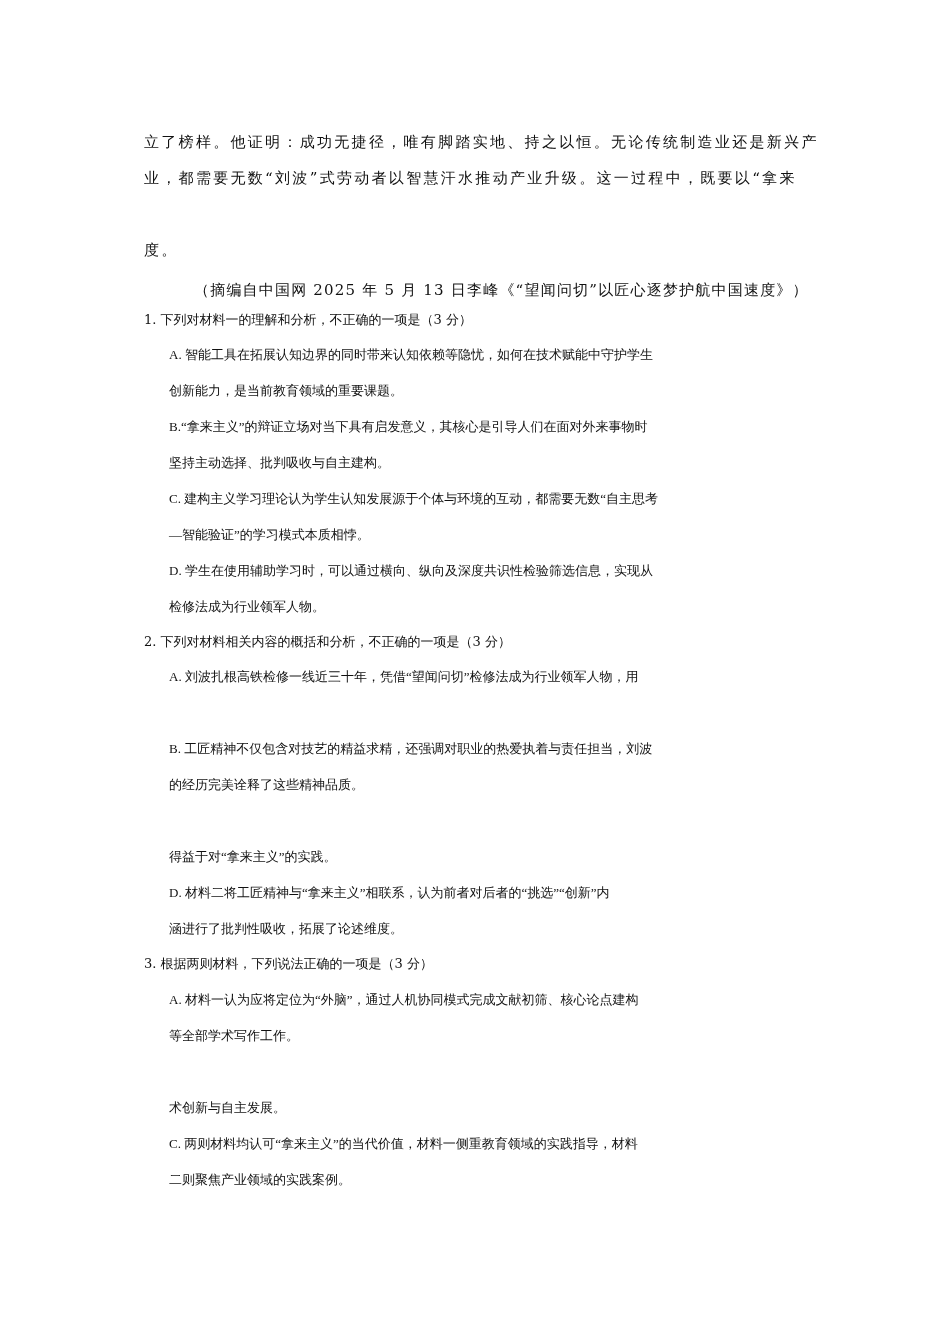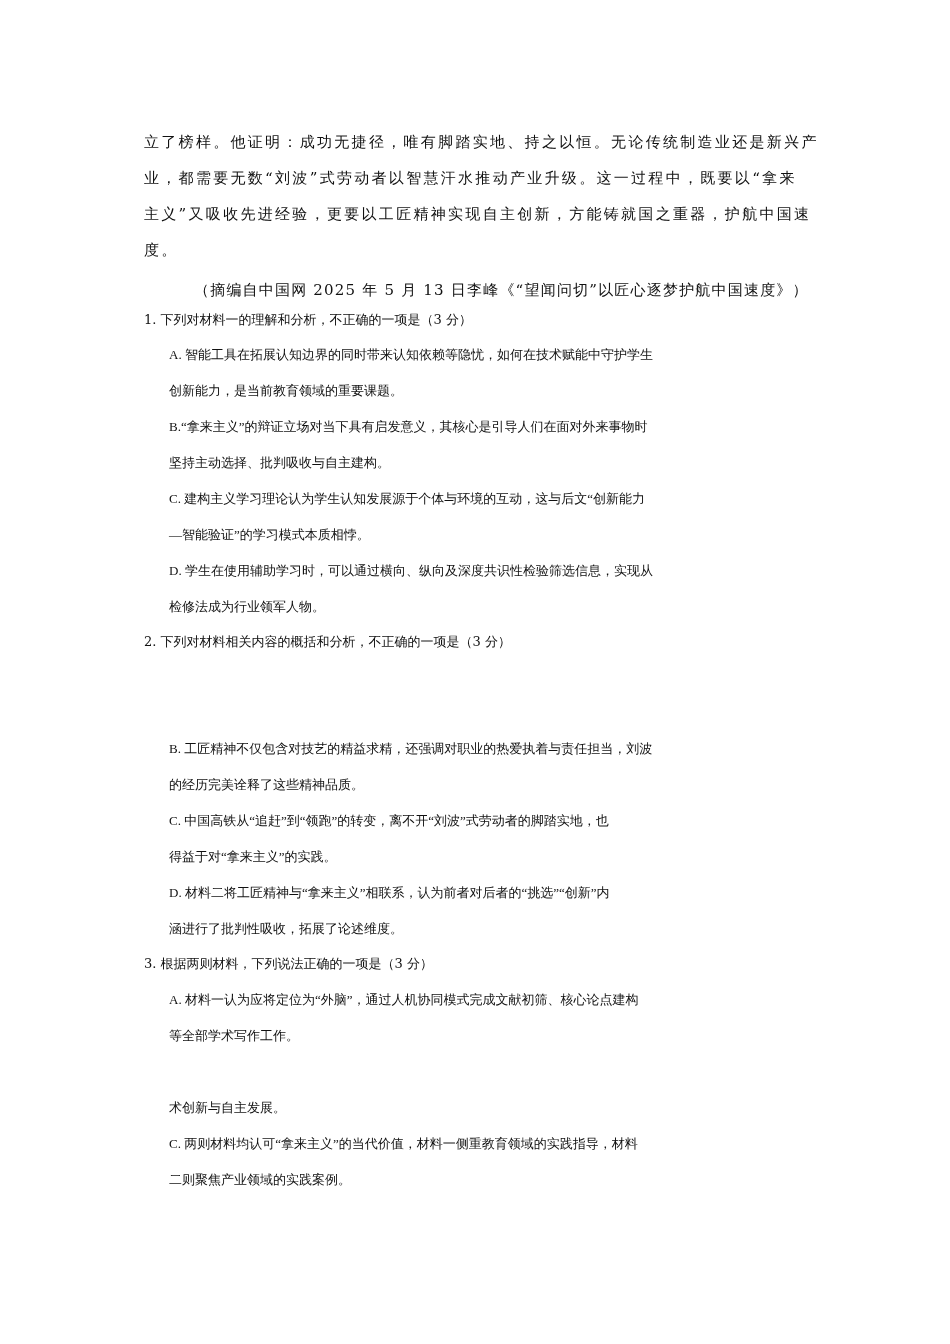--- a/index.html
+++ b/index.html
@@ -17,38 +17,37 @@
   .q   { left: 144px; }
   .para { left: 144px; }
 </style>
 </head>
 <body>
 
 <div class="page">
 
   <div class="line para kai" style="top:132px">立了榜样。他证明：成功无捷径，唯有脚踏实地、持之以恒。无论传统制造业还是新兴产</div>
   <div class="line para kai" style="top:168px">业，都需要无数“刘波”式劳动者以智慧汗水推动产业升级。这一过程中，既要以“拿来</div>
-  <div class="line para kai" style="top:204px">主义”又吸收先进经验，更要以工匠精神实现自主创新，方能铸就国之重器，护航中国速</div>
   <div class="line para kai" style="top:240px">度。</div>
   <div class="line kai" style="top:280px; left:194px; letter-spacing:1.2px">（摘编自中国网 2025 年 5 月 13 日李峰《“望闻问切”以匠心逐梦护航中国速度》）</div>
 
   <div class="line q" style="top:310px">1. 下列对材料一的理解和分析，不正确的一项是（3 分）</div>
   <div class="line opt" style="top:345px">A. 智能工具在拓展认知边界的同时带来认知依赖等隐忧，如何在技术赋能中守护学生</div>
   <div class="line opt" style="top:381px">创新能力，是当前教育领域的重要课题。</div>
   <div class="line opt" style="top:417px">B.“拿来主义”的辩证立场对当下具有启发意义，其核心是引导人们在面对外来事物时</div>
   <div class="line opt" style="top:453px">坚持主动选择、批判吸收与自主建构。</div>
-  <div class="line opt" style="top:489px">C. 建构主义学习理论认为学生认知发展源于个体与环境的互动，这与后文“创新能力</div>
+  <div class="line opt" style="top:489px">C. 建构主义学习理论认为学生认知发展源于个体与环境的互动，都需要无数“自主思考</div>
   <div class="line opt" style="top:525px">—智能验证”的学习模式本质相悖。</div>
   <div class="line opt" style="top:561px">D. 学生在使用辅助学习时，可以通过横向、纵向及深度共识性检验筛选信息，实现从</div>
   <div class="line opt" style="top:597px">检修法成为行业领军人物。</div>
 
   <div class="line q" style="top:632px">2. 下列对材料相关内容的概括和分析，不正确的一项是（3 分）</div>
+  <div class="line opt" style="top:667px">A. 刘波扎根高铁检修一线近三十年，凭借“望闻问切”检修法成为行业领军人物，用</div>
   <div class="line opt" style="top:739px">B. 工匠精神不仅包含对技艺的精益求精，还强调对职业的热爱执着与责任担当，刘波</div>
   <div class="line opt" style="top:775px">的经历完美诠释了这些精神品质。</div>
-  <div class="line opt" style="top:811px">C. 中国高铁从“追赶”到“领跑”的转变，离不开“刘波”式劳动者的脚踏实地，也</div>
   <div class="line opt" style="top:847px">得益于对“拿来主义”的实践。</div>
   <div class="line opt" style="top:883px">D. 材料二将工匠精神与“拿来主义”相联系，认为前者对后者的“挑选”“创新”内</div>
   <div class="line opt" style="top:919px">涵进行了批判性吸收，拓展了论述维度。</div>
 
   <div class="line q" style="top:954px">3. 根据两则材料，下列说法正确的一项是（3 分）</div>
   <div class="line opt" style="top:990px">A. 材料一认为应将定位为“外脑”，通过人机协同模式完成文献初筛、核心论点建构</div>
   <div class="line opt" style="top:1026px">等全部学术写作工作。</div>
   <div class="line opt" style="top:1098px">术创新与自主发展。</div>
   <div class="line opt" style="top:1134px">C. 两则材料均认可“拿来主义”的当代价值，材料一侧重教育领域的实践指导，材料</div>
   <div class="line opt" style="top:1170px">二则聚焦产业领域的实践案例。</div>

